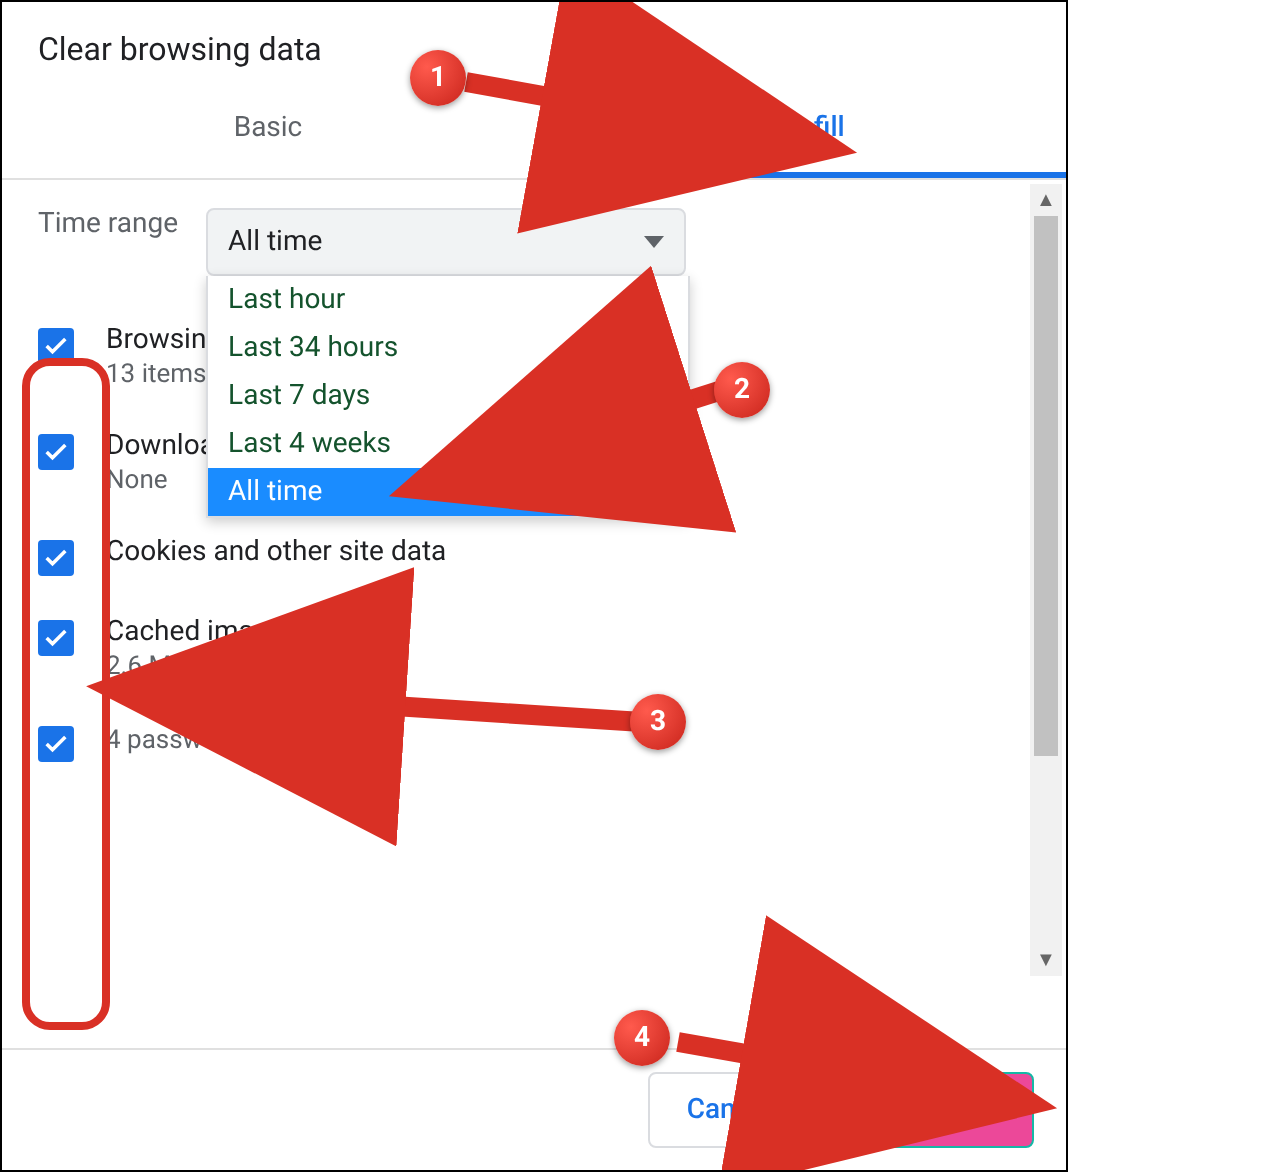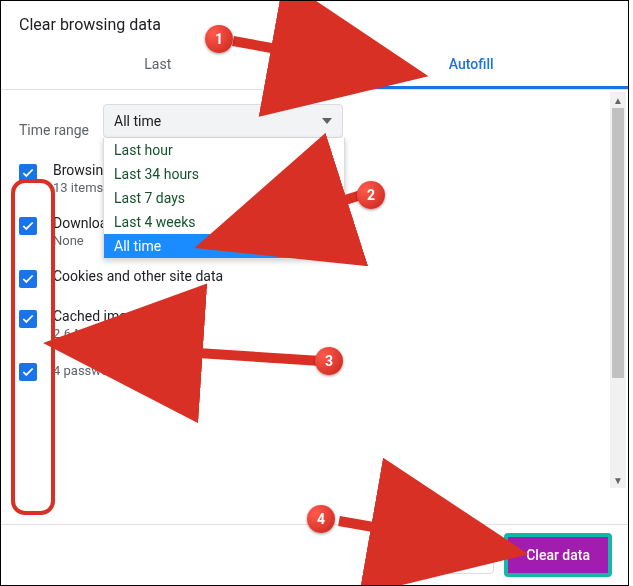--- a/index.html
+++ b/index.html
@@ -1,56 +1,56 @@
 <!DOCTYPE html>
 <html><head>
 <meta charset="utf-8">
 <style>
   html,body{margin:0;padding:0;font-family:"Segoe UI",Roboto,Arial,sans-serif;color:#202124;background:#fff}
-  .frame{position:relative;width:629px;height:586px;border:1px solid #000;box-sizing:border-box;overflow:hidden}
+  .frame{position:relative;width:534px;height:586px;border:1px solid #000;box-sizing:border-box;overflow:hidden}
   .title{font-size:16px;padding:14px 18px 8px 18px;font-weight:400;color:#202124}
   .tabs{display:flex;border-bottom:1px solid #e0e0e0}
   .tab{flex:1;text-align:center;padding:14px 0;font-size:14px;color:#5f6368;cursor:pointer}
   .tab.active{color:#1a73e8;font-weight:500}
   .tab.active-underline{border-bottom:3px solid #1a73e8}
   .body{position:relative;padding:14px 18px 0 18px;height:398px;overflow:hidden}
-  .timerow{display:flex;align-items:flex-end;gap:14px;margin-bottom:14px}
+  .timerow{display:flex;align-items:flex-start;gap:14px;margin-bottom:14px}
   .timerow label{font-size:14px;color:#5f6368}
   .select-wrap{position:relative;width:240px}
   .select-btn{width:100%;height:34px;border:1px solid #dadce0;background:#f1f3f4;border-radius:4px;display:flex;align-items:center;justify-content:space-between;padding:0 10px;font-size:14px;color:#202124;box-sizing:border-box;cursor:pointer}
   .select-btn .caret{width:0;height:0;border-left:5px solid transparent;border-right:5px solid transparent;border-top:6px solid #5f6368}
   .dropdown{position:absolute;top:34px;left:0;width:100%;background:#fff;border:1px solid #dadce0;border-top:none;box-shadow:0 2px 6px rgba(0,0,0,.2);z-index:20}
   .dropdown .opt{padding:4px 10px;font-size:14px;cursor:pointer;color:#14532d}
   .dropdown .opt.selected{background:#1a8cff;color:#fff}
   .list{margin-top:6px}
   .item{display:flex;align-items:flex-start;gap:16px;padding:10px 0}
   .cb{width:18px;height:18px;border-radius:2px;background:#1a73e8;display:flex;align-items:center;justify-content:center;flex-shrink:0;margin-top:2px;cursor:pointer}
   .cb svg{width:14px;height:14px;stroke:#fff;stroke-width:3;fill:none}
   .item .txt .t1{font-size:14px;color:#202124}
   .item .txt .t2{font-size:13px;color:#5f6368;margin-top:2px}
   .scrollbar{position:absolute;right:2px;top:2px;width:16px;height:396px;background:#f1f1f1}
   .scrollbar .thumb{position:absolute;left:2px;width:12px;background:#c1c1c1;border-radius:0}
   .scrollbar .arr{position:absolute;left:0;width:16px;height:16px;display:flex;align-items:center;justify-content:center;color:#666;font-size:10px}
   .footer{position:absolute;bottom:0;left:0;right:0;border-top:1px solid #e0e0e0;height:60px;display:flex;align-items:center;justify-content:flex-end;gap:10px;padding:0 16px;background:#fff}
   .btn{height:36px;padding:0 18px;border-radius:4px;font-size:14px;font-weight:500;cursor:pointer;display:flex;align-items:center}
   .btn.cancel{background:#fff;border:1px solid #dadce0;color:#1a73e8}
-  .btn.primary{background:#a21caf;border:4px solid #14b8a6;color:#fff}
+  .btn.primary{background:#ec4899;border:1px solid #14b8a6;color:#fff}
   
   .callout{position:absolute;width:28px;height:28px;border-radius:50%;background:radial-gradient(circle at 30% 30%,#ff5a4d,#c8231a);color:#fff;font-weight:700;font-size:14px;display:flex;align-items:center;justify-content:center;box-shadow:0 1px 3px rgba(0,0,0,.4);z-index:40}
   .red-box{position:absolute;border:4px solid #d93025;border-radius:14px;z-index:30;pointer-events:none}
   svg.anno{position:absolute;top:0;left:0;width:633px;height:586px;pointer-events:none;z-index:35}
 </style>
 </head>
 <body>
 <div class="frame">
 
   <div class="title">Clear browsing data</div>
 
   <div class="tabs">
-    <div class="tab">Last</div>
+    <div class="tab">Basic</div>
     <div class="tab active active-underline">Autofill</div>
   </div>
 
   <div class="body">
     <div class="timerow">
       <label>Time range</label>
       <div class="select-wrap">
         <div class="select-btn">
           <span>All time</span>
           <span class="caret"></span>

